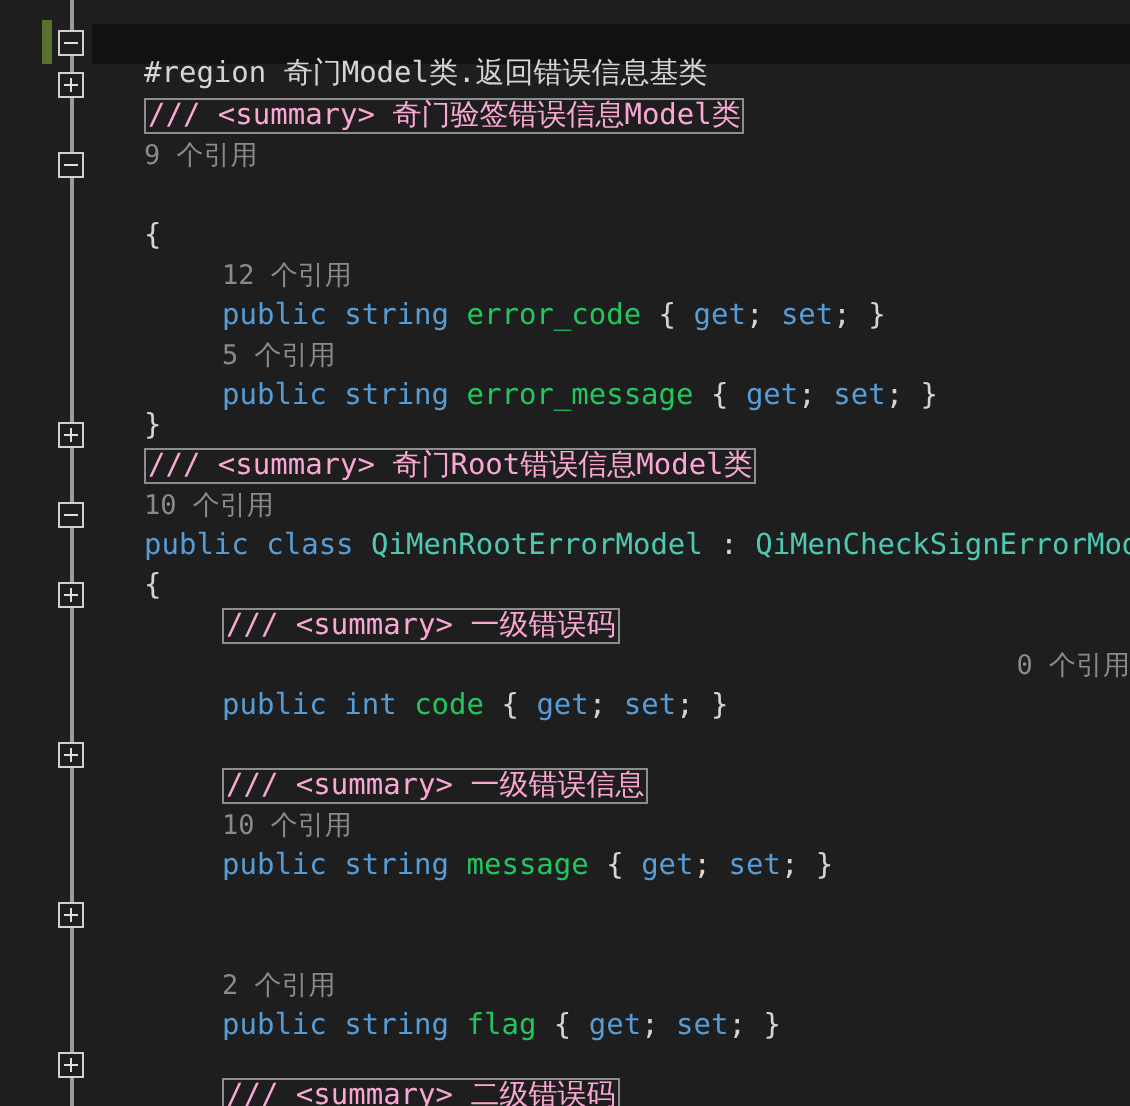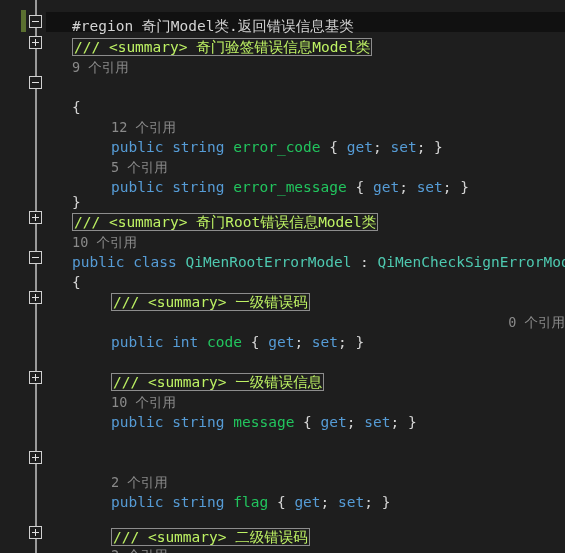--- a/index.html
+++ b/index.html
@@ -72,21 +72,21 @@
     top: 2px;
     width: 1px;
     height: 7px;
     background: #e0e0e0;
   }
 
   
   .code-area {
     position: absolute;
     left: 46px;
-    top: 4px;
+    top: 15px;
     right: 0;
     height: 465px;
   }
   .line {
     position: absolute;
     left: 0;
     right: 0;
     height: 20px;
     line-height: 20px;
     white-space: pre;
@@ -109,21 +109,21 @@
   
   .kw   { color: #569cd6; }
   .type { color: #4ec9b0; }
   .id   { color: #22c55e; }
   .pun  { color: #d4d4d4; }
   .pre  { color: #d4d4d4; }
 
   
   .summary {
     display: inline-block;
-    color: #bef264;
+    color: #f9a8d4;
     border: 1px solid #8d8d8d;
     padding: 0 1px;
     line-height: 16px;
     font-size: 14.5px;
     background: transparent;
     cursor: pointer;
   }
 
   
   .codelens {

